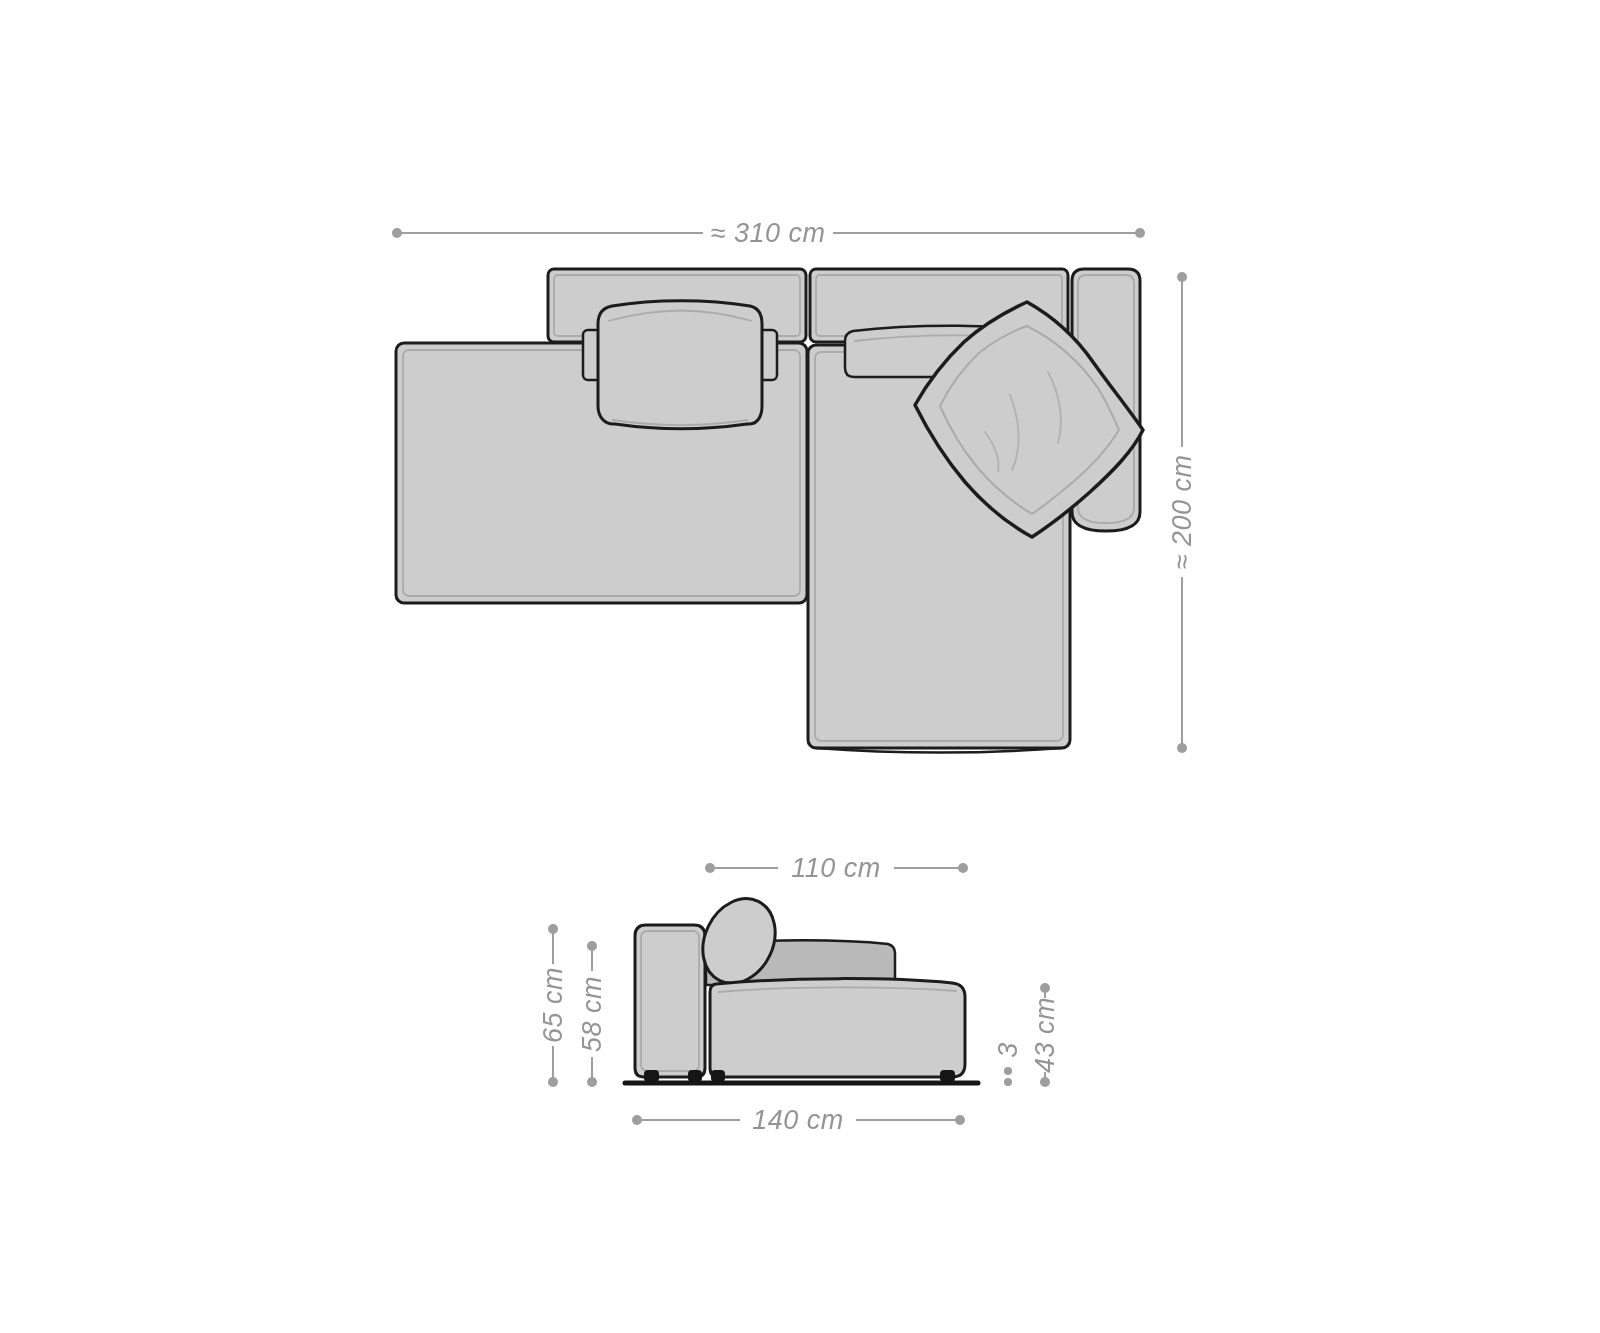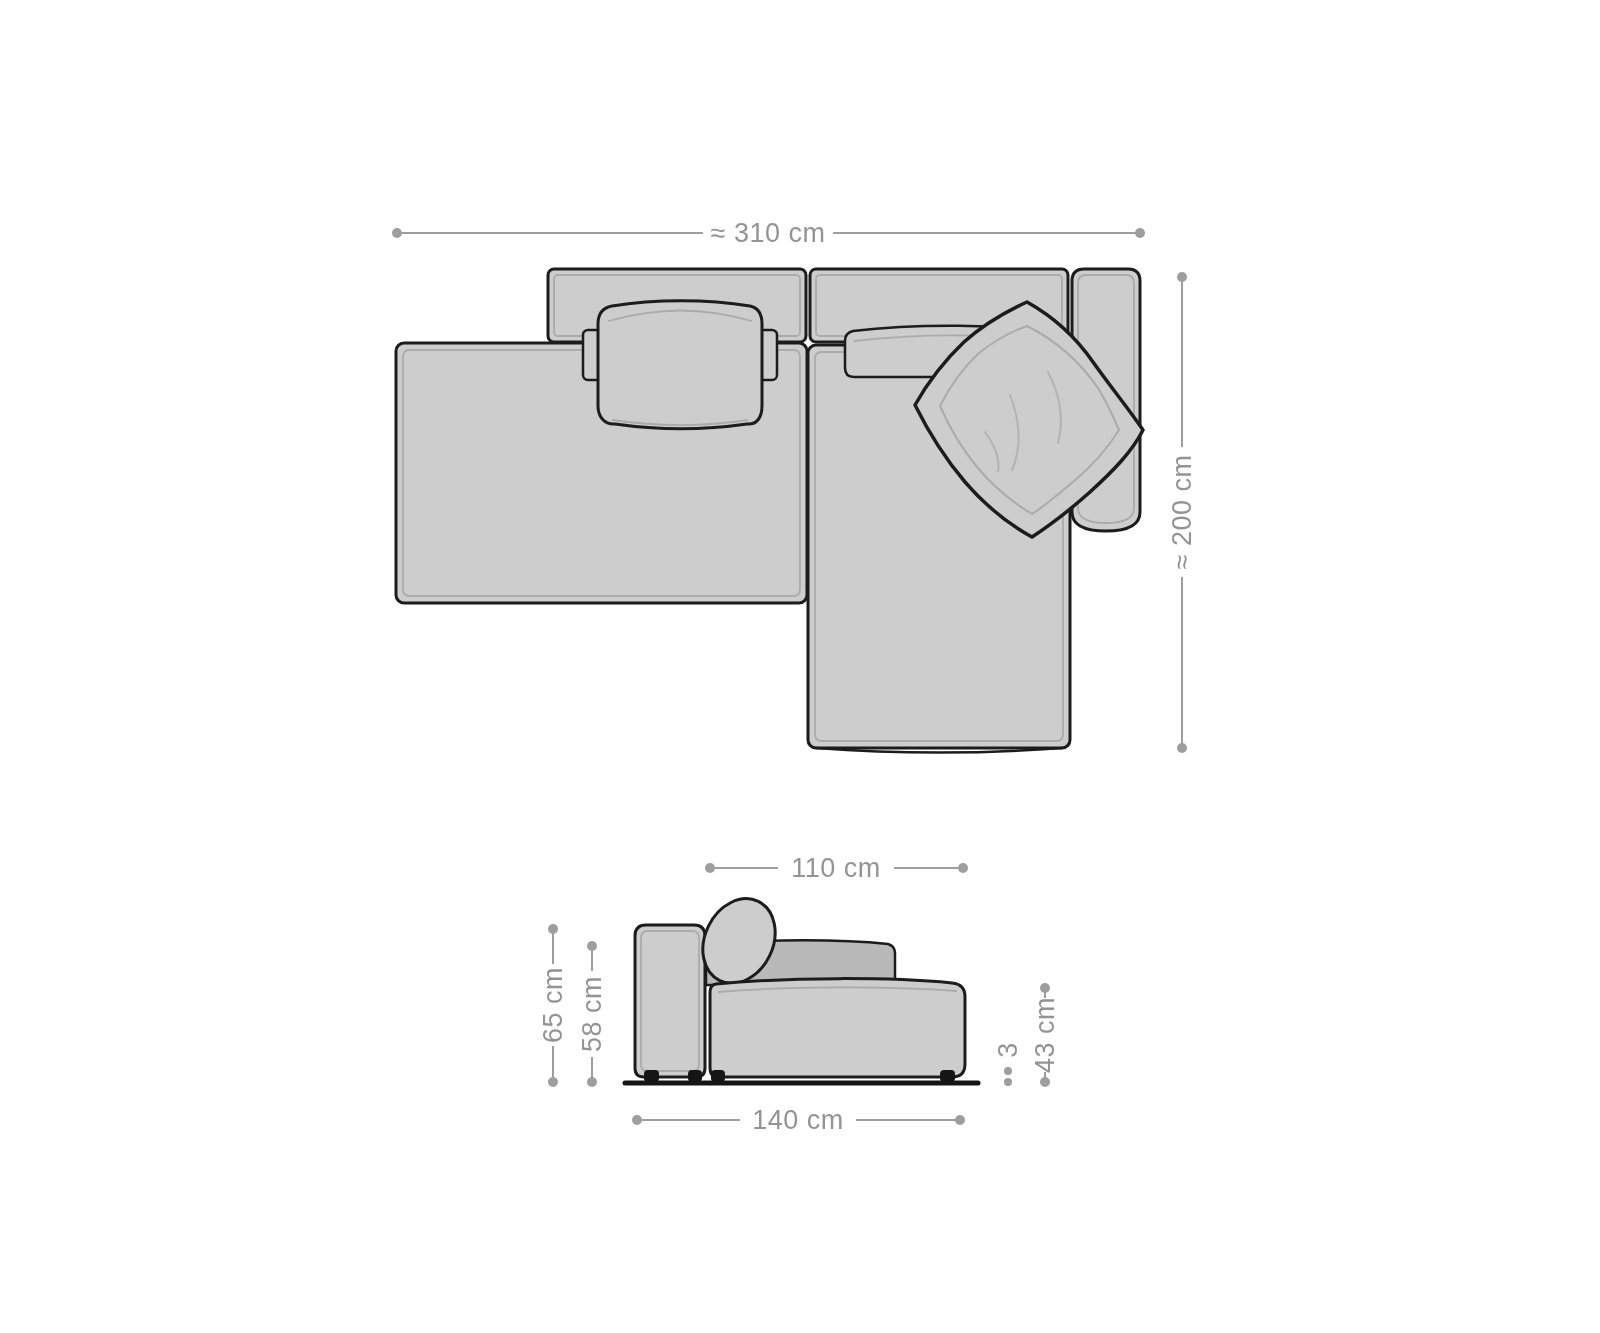--- a/index.html
+++ b/index.html
@@ -1,17 +1,17 @@
 <!DOCTYPE html>
 <html><head>
 <meta charset="utf-8">
 <style>
   html,body{margin:0;padding:0;background:#ffffff;}
   body{width:1600px;height:1333px;position:relative;font-family:"Liberation Sans","DejaVu Sans",sans-serif;}
-  .stage{width:1600px;height:1333px;}
+  .stage{width:1600px;height:1333px;font-style:italic;}
   
   .mod{fill:#cdcdcd;stroke:#1c1c1c;stroke-width:3;stroke-linejoin:round;}
   .mod-thin{fill:#cdcdcd;stroke:#1c1c1c;stroke-width:2.5;stroke-linejoin:round;}
   .dark{fill:#b9b9b9;stroke:#1c1c1c;stroke-width:2.5;stroke-linejoin:round;}
   .seam{fill:none;stroke:#a5a5a5;stroke-width:1.8;opacity:.85;}
   .crease{fill:none;stroke:#b3b3b3;stroke-width:2;stroke-linecap:round;}
   .edge{fill:none;stroke:#1c1c1c;stroke-width:2.5;stroke-linecap:round;}
   .foot{fill:#151515;}
   .floor{stroke:#151515;stroke-width:5;stroke-linecap:round;}
   

